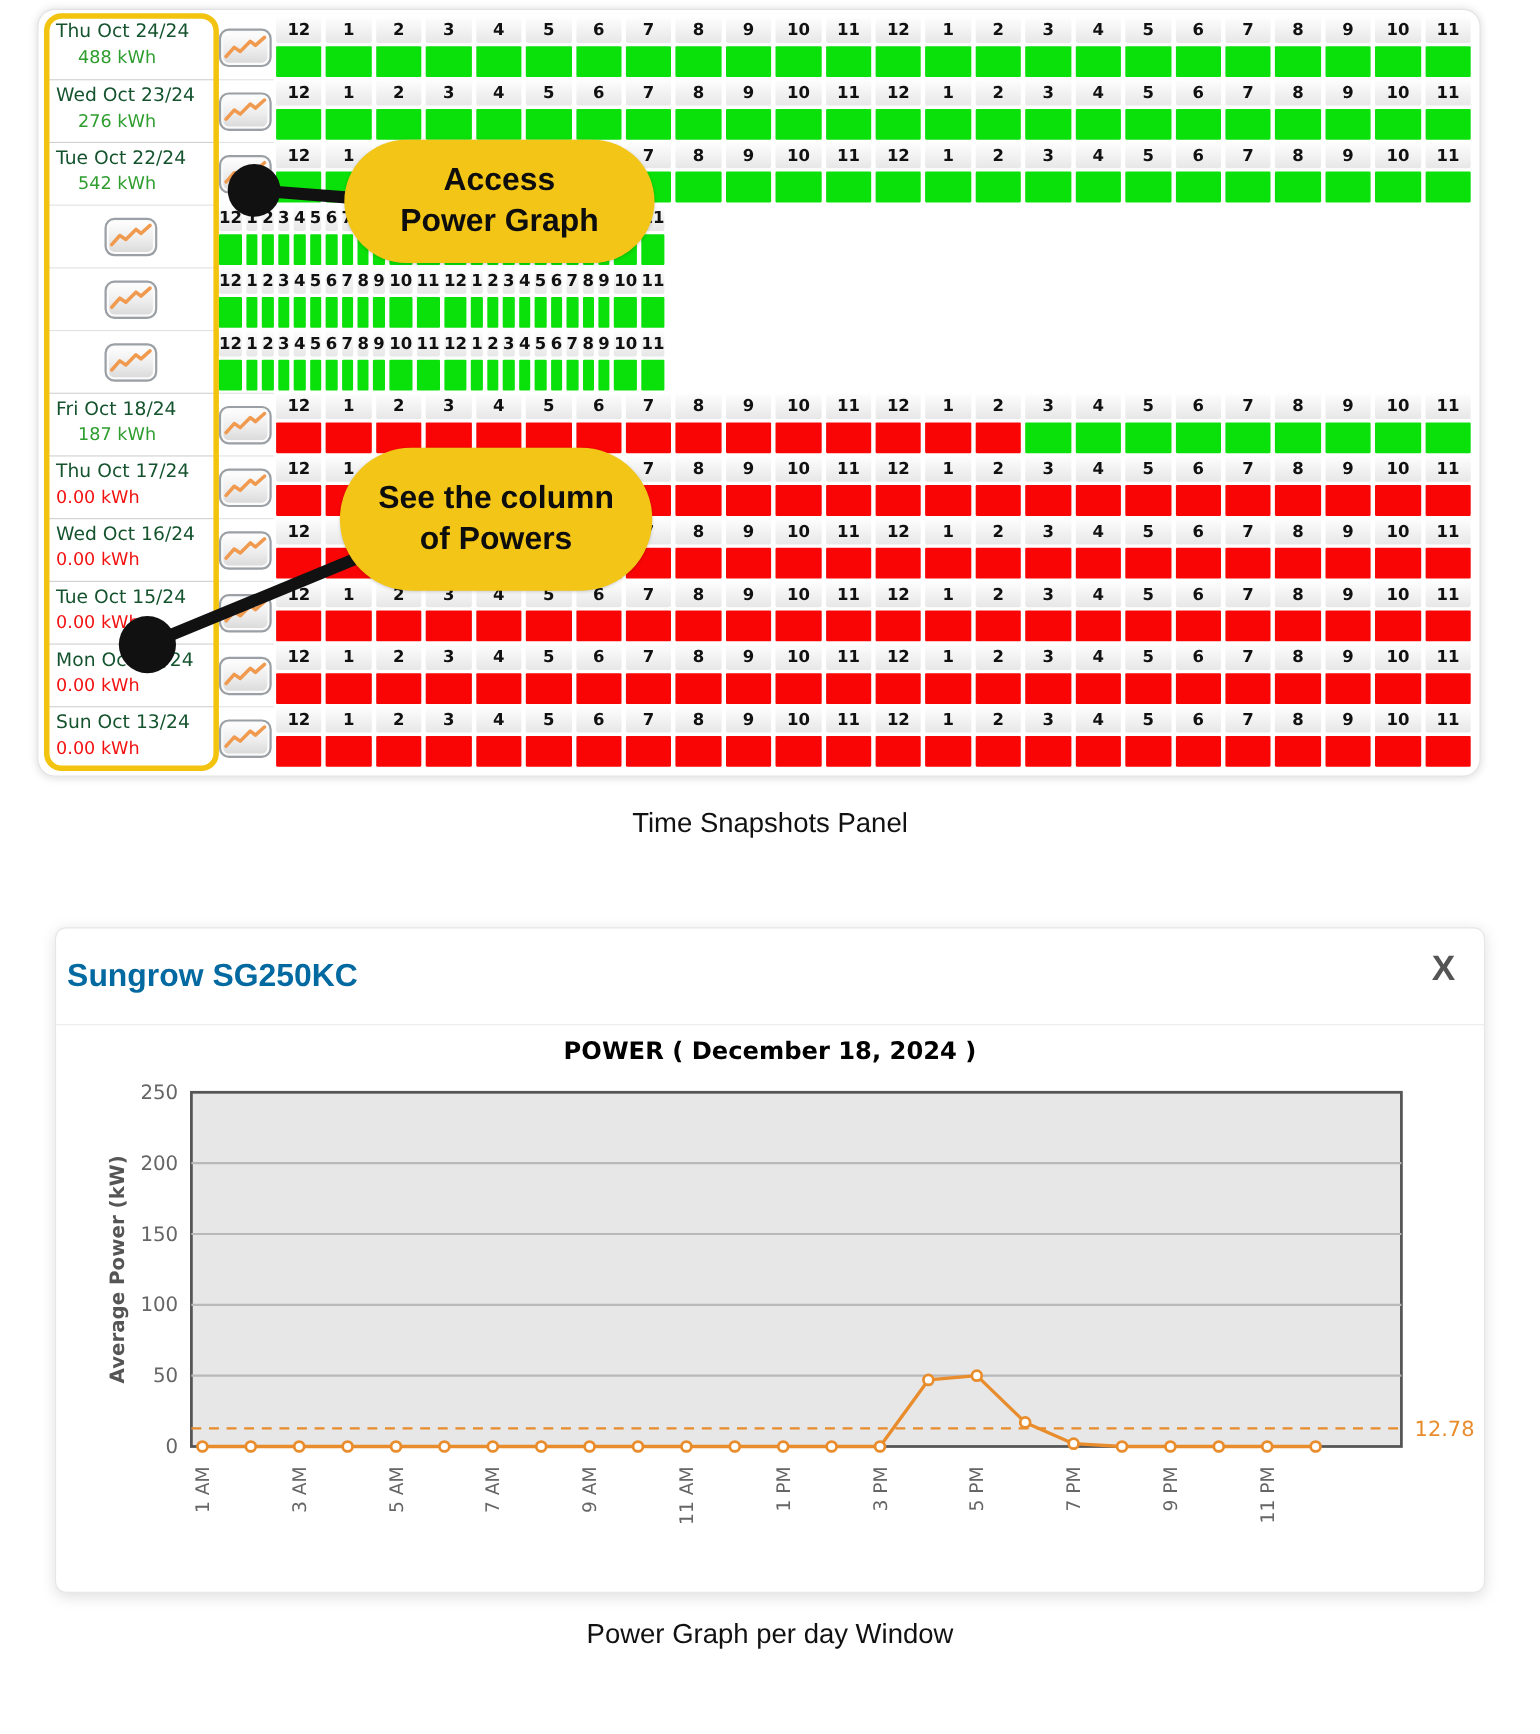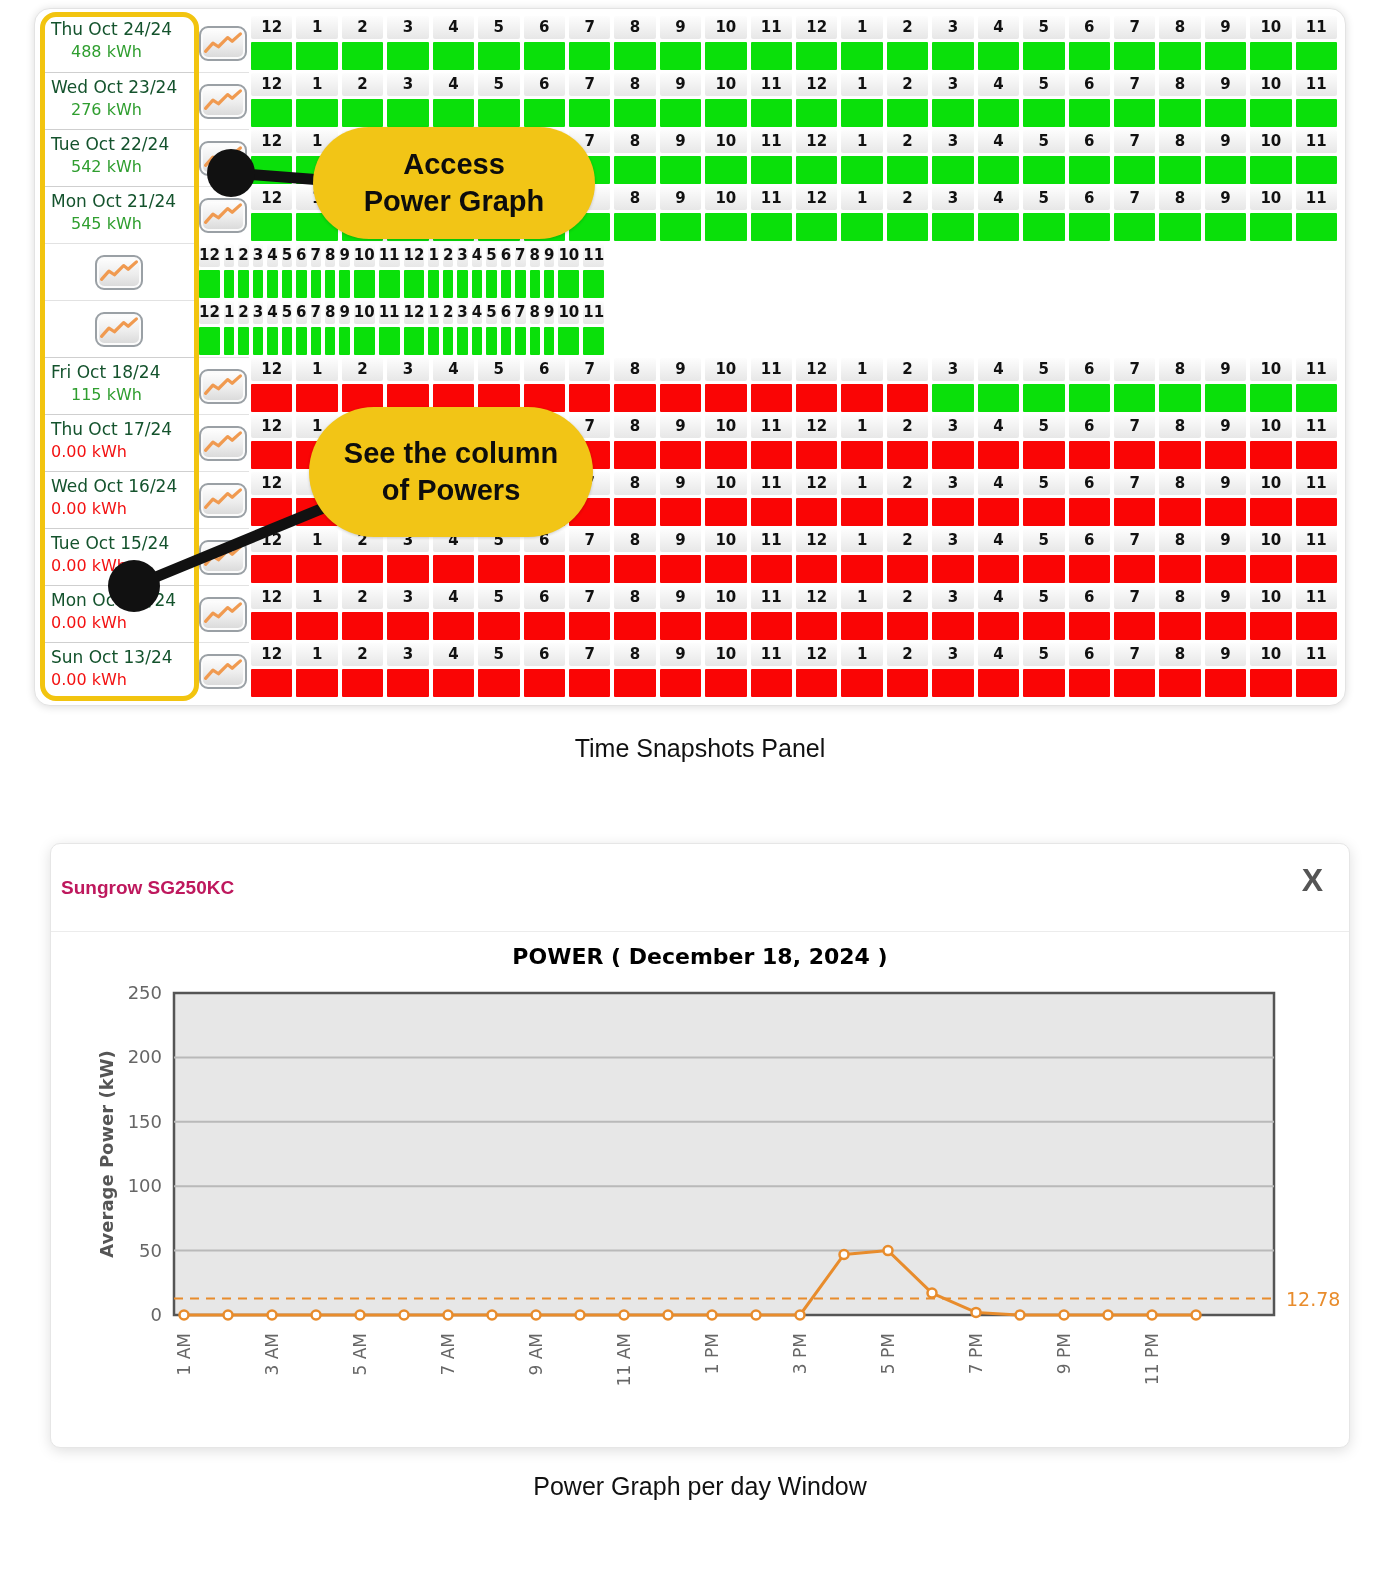--- a/index.html
+++ b/index.html
@@ -103,21 +103,21 @@
     padding-bottom:24px;
   }
   .pw-header {
     position:relative; height:88px;
     display:flex; align-items:center;
     padding-left:10px;
     border-bottom:1px solid #ececec;
   }
   .pw-title {
     font-family:"Liberation Sans",sans-serif;
-    font-size:19px; font-weight:bold; color:#be185d;
+    font-size:29px; font-weight:bold; color:#0369a1;
   }
   .pw-close {
     position:absolute; right:26px; top:20px;
     background:none; border:none; cursor:pointer;
     font-family:"Liberation Sans",sans-serif;
     font-size:32px; font-weight:bold; color:#555; line-height:1;
   }
   .chart-title {
     margin-top:12px;
     text-align:center;
@@ -313,24 +313,20 @@
           <div class="hour-cell" style="background: rgb(10, 224, 10);"></div>
           <div class="hour-cell" style="background: rgb(10, 224, 10);"></div>
           <div class="hour-cell" style="background: rgb(10, 224, 10);"></div>
           <div class="hour-cell" style="background: rgb(10, 224, 10);"></div>
           <div class="hour-cell" style="background: rgb(10, 224, 10);"></div>
           <div class="hour-cell" style="background: rgb(10, 224, 10);"></div>
           <div class="hour-cell" style="background: rgb(10, 224, 10);"></div>
         </div>
       </div>
       <div class="snap-row">
-        <div class="date-cell">
-          <div class="date-line">Mon Oct 21/24</div>
-          <div class="kwh-line kwh-ok">545 kWh</div>
-        </div>
         <div class="icon-cell">
           <button class="graph-btn">
             <svg width="44" height="28" viewBox="0 0 48 30">
               <polyline points="5,23 13,14 19,18 29,8 34,12 43,4" fill="none" stroke="#f09a50" stroke-width="3.5" stroke-linecap="round" stroke-linejoin="round"></polyline>
             </svg>
           </button>
         </div>
         <div class="hours-grid">
           <div class="hour-chip">12</div>
           <div class="hour-chip">1</div>
@@ -496,21 +492,21 @@
           <div class="hour-cell" style="background: rgb(10, 224, 10);"></div>
           <div class="hour-cell" style="background: rgb(10, 224, 10);"></div>
           <div class="hour-cell" style="background: rgb(10, 224, 10);"></div>
           <div class="hour-cell" style="background: rgb(10, 224, 10);"></div>
           <div class="hour-cell" style="background: rgb(10, 224, 10);"></div>
         </div>
       </div>
       <div class="snap-row">
         <div class="date-cell">
           <div class="date-line">Fri Oct 18/24</div>
-          <div class="kwh-line kwh-ok">115 kWh</div>
+          <div class="kwh-line kwh-ok">187 kWh</div>
         </div>
         <div class="icon-cell">
           <button class="graph-btn">
             <svg width="44" height="28" viewBox="0 0 48 30">
               <polyline points="5,23 13,14 19,18 29,8 34,12 43,4" fill="none" stroke="#f09a50" stroke-width="3.5" stroke-linecap="round" stroke-linejoin="round"></polyline>
             </svg>
           </button>
         </div>
         <div class="hours-grid">
           <div class="hour-chip">12</div>

